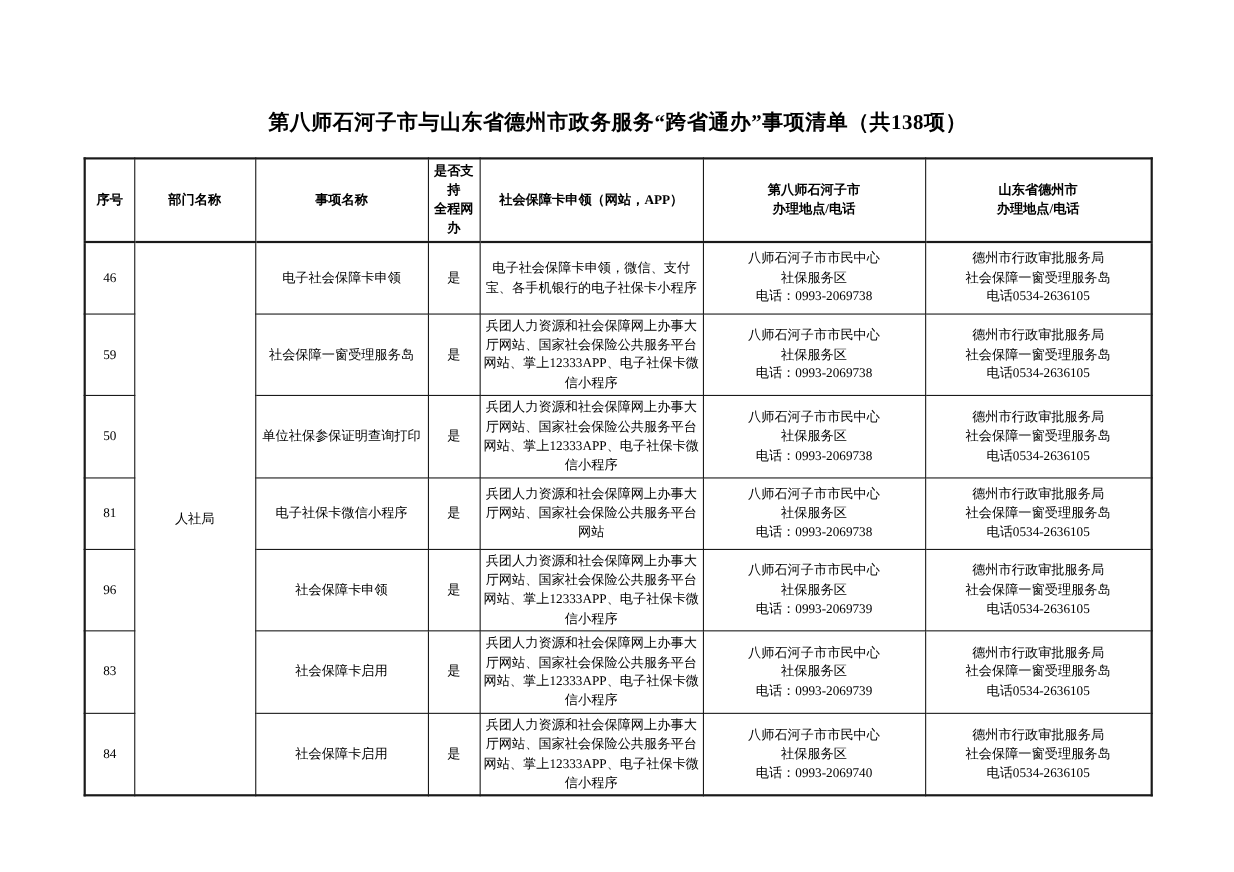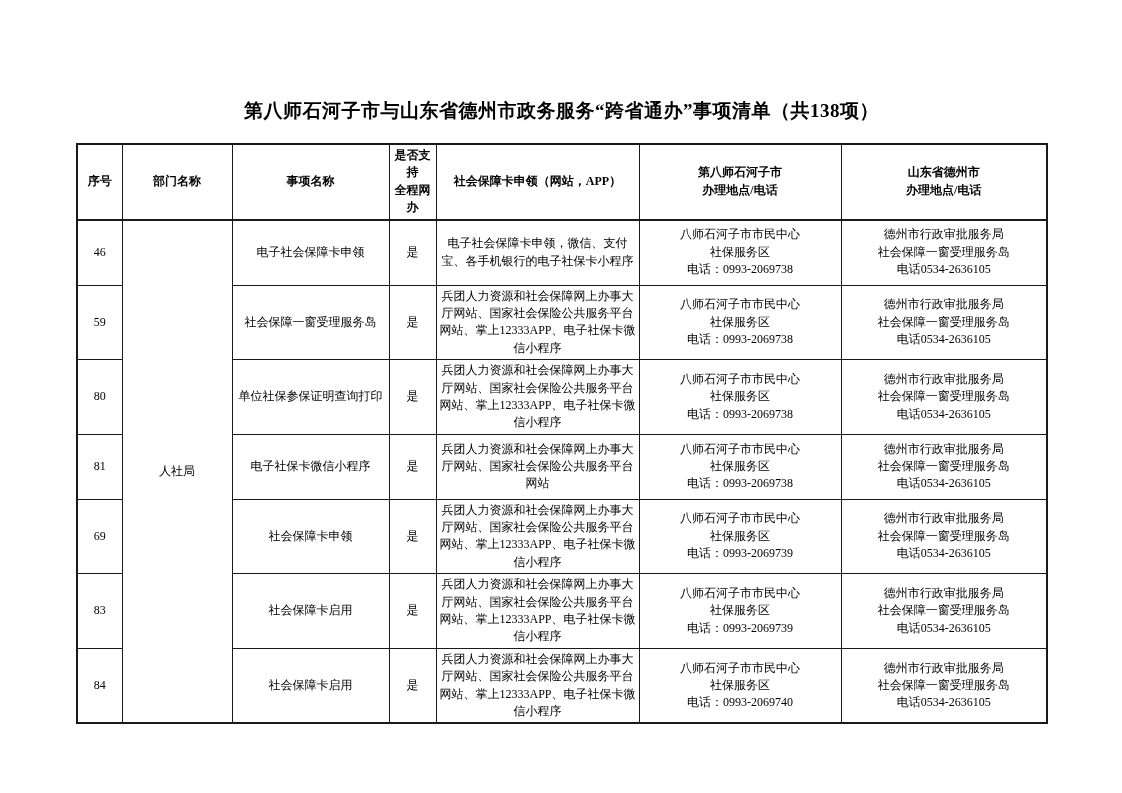--- a/index.html
+++ b/index.html
@@ -100,21 +100,21 @@
         <td>是</td>
         <td>兵团人力资源和社会保障网上办事大厅网站、国家社会保险公共服务平台网站、掌上12333APP、电子社保卡微信小程序</td>
         <td>八师石河子市市民中心
 社保服务区
 电话：0993-2069738</td>
         <td>德州市行政审批服务局
 社会保障一窗受理服务岛
 电话0534-2636105</td>
       </tr>
       <tr>
-        <td>80</td>
+        <td>50</td>
         <td>单位社保参保证明查询打印</td>
         <td>是</td>
         <td>兵团人力资源和社会保障网上办事大厅网站、国家社会保险公共服务平台网站、掌上12333APP、电子社保卡微信小程序</td>
         <td>八师石河子市市民中心
 社保服务区
 电话：0993-2069738</td>
         <td>德州市行政审批服务局
 社会保障一窗受理服务岛
 电话0534-2636105</td>
       </tr>
@@ -124,21 +124,21 @@
         <td>是</td>
         <td>兵团人力资源和社会保障网上办事大厅网站、国家社会保险公共服务平台网站</td>
         <td>八师石河子市市民中心
 社保服务区
 电话：0993-2069738</td>
         <td>德州市行政审批服务局
 社会保障一窗受理服务岛
 电话0534-2636105</td>
       </tr>
       <tr>
-        <td>69</td>
+        <td>96</td>
         <td>社会保障卡申领</td>
         <td>是</td>
         <td>兵团人力资源和社会保障网上办事大厅网站、国家社会保险公共服务平台网站、掌上12333APP、电子社保卡微信小程序</td>
         <td>八师石河子市市民中心
 社保服务区
 电话：0993-2069739</td>
         <td>德州市行政审批服务局
 社会保障一窗受理服务岛
 电话0534-2636105</td>
       </tr>

